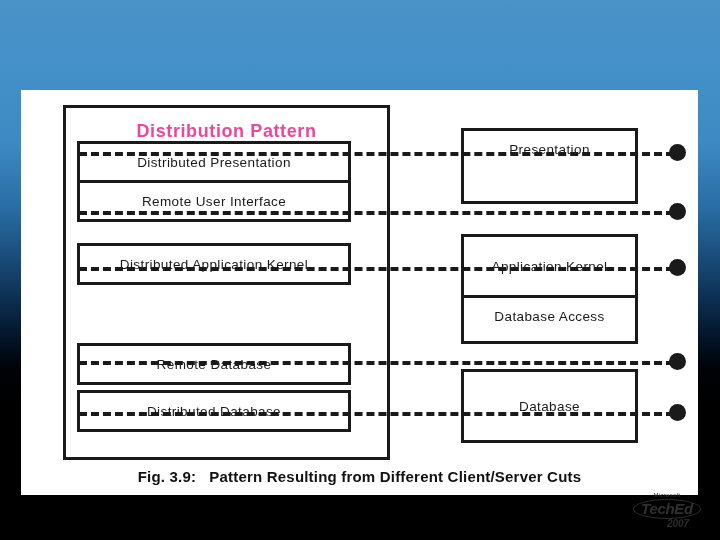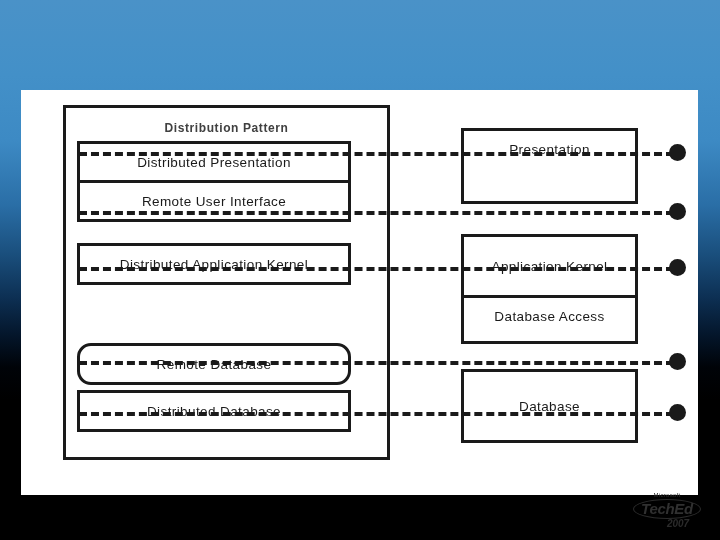--- a/index.html
+++ b/index.html
@@ -67,40 +67,40 @@
     width: 327px;
     height: 355px;
     z-index: 3;
   }
   #dist-title {
     position: absolute;
     left: 0;
     right: 0;
     top: 13px;
     text-align: center;
-    font-size: 12px;
-    font-weight: bold;
-    color: #404040;
+    font-size: 18px;
+    font-weight: bold;
+    color: #ec4899;
     letter-spacing: 0.6px;
   }
 
   
   .lbox {
     left: 56px;
     width: 274px;
     height: 42px;
     z-index: 6;
     padding-left: 20px;
   }
   .lbox .box-label { top: 11px; }
 
   #lbox-1 { top: 51px; }
   #lbox-2 { top: 90px; }
   #lbox-3 { top: 153px; }
-  #lbox-4 { top: 253px; border-radius: 14px; }
+  #lbox-4 { top: 253px; }
   #lbox-5 { top: 300px; text-decoration: underline; }
 
   
   .rgroup {
     position: absolute;
     border: 3px solid #1a1a1a;
     background: #ffffff;
     box-sizing: border-box;
     z-index: 6;
   }
@@ -270,20 +270,25 @@
     <div class="cut-line" id="cut-3"></div>
     <div class="cut-line" id="cut-4"></div>
     <div class="cut-line" id="cut-5"></div>
 
     <div class="cut-dot" id="dot-1"></div>
     <div class="cut-dot" id="dot-2"></div>
     <div class="cut-dot" id="dot-3"></div>
     <div class="cut-dot" id="dot-4"></div>
     <div class="cut-dot" id="dot-5"></div>
 
+    <div id="caption">
+      <span class="fig-no">Fig. 3.9:</span>
+      &nbsp;
+      <span>Pattern Resulting from Different Client/Server Cuts</span>
+    </div>
 
   </div>
 
   <div id="watermark">
     <span id="wm-brand">Microsoft</span>
     <span id="wm-main">TechEd</span>
     <span id="wm-year">2007</span>
   </div>
 
 </div>

